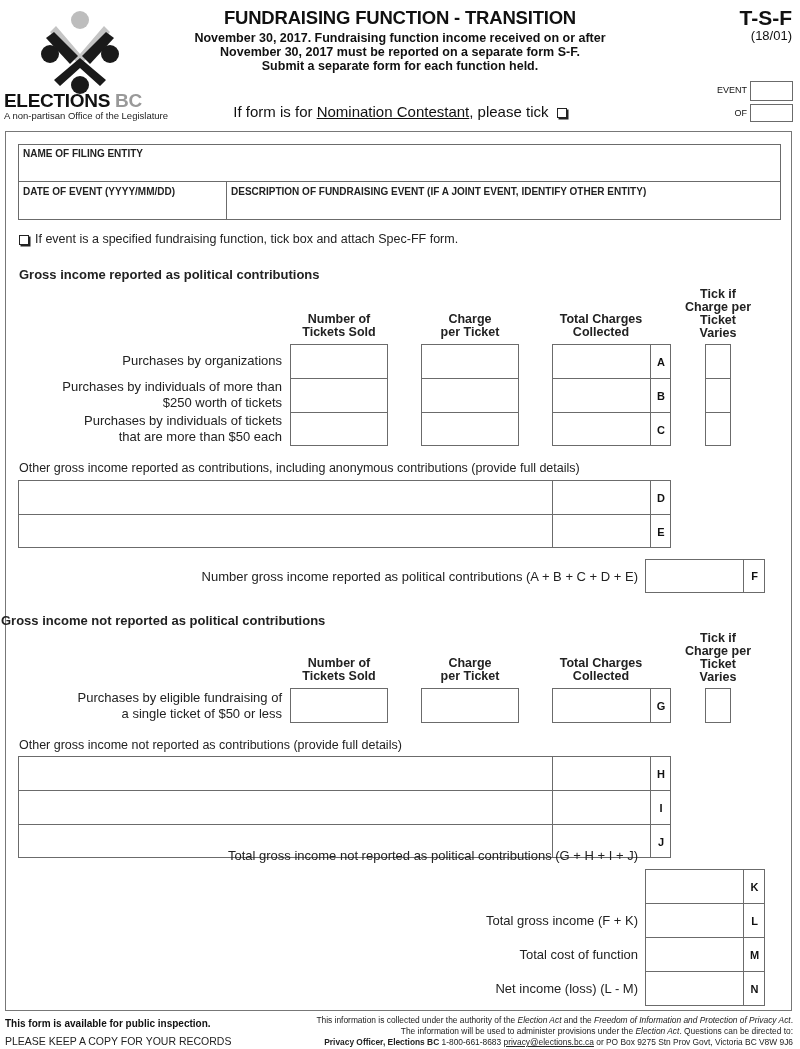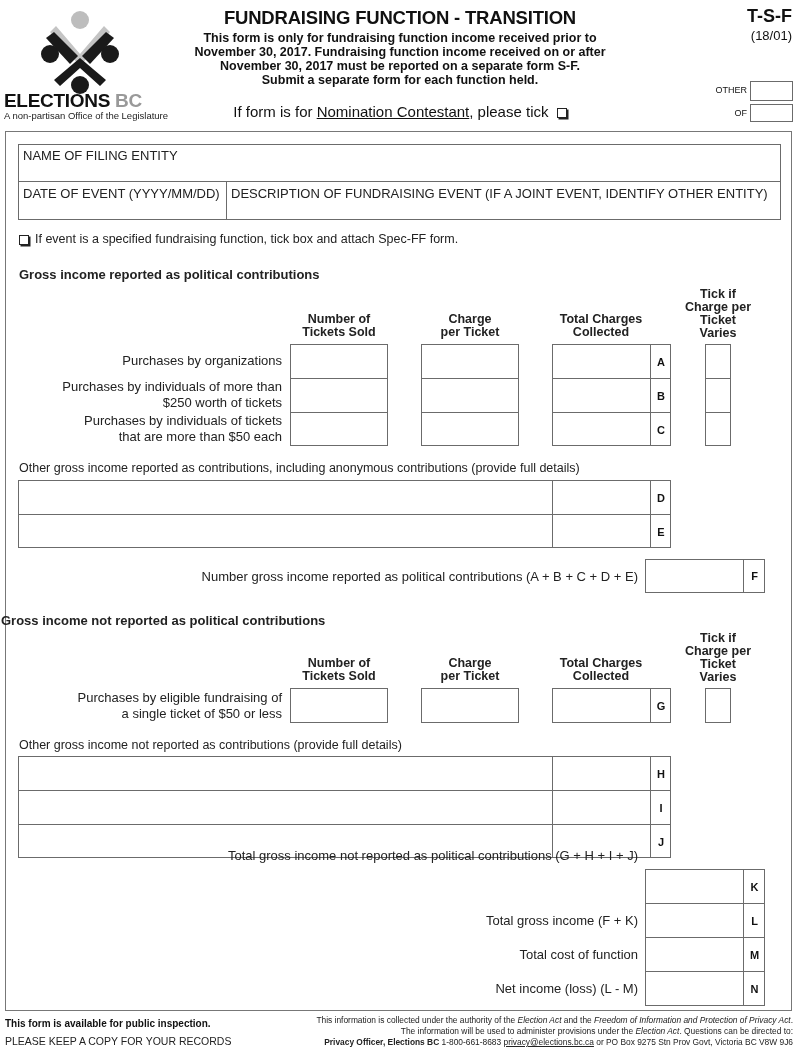--- a/index.html
+++ b/index.html
@@ -4,21 +4,21 @@
 <style>
   * { box-sizing: border-box; margin: 0; padding: 0; }
   html, body { width: 800px; height: 1049px; background: #ffffff; overflow: hidden; }
   body { position: relative; font-family: "Liberation Sans", sans-serif; color: #111; }
   .abs { position: absolute; }
   .box { position: absolute; border: 1px solid #6b6b6b; background: #fff; }
   .tag { position: absolute; border-left: 1px solid #6b6b6b; top: 0; bottom: 0; display: flex; align-items: center; justify-content: center; font-weight: bold; font-size: 11px; }
   .lbl-r { position: absolute; text-align: right; font-size: 13px; line-height: 16px; color: #222; }
   .colhead { position: absolute; text-align: center; font-weight: bold; font-size: 12.5px; line-height: 13px; color: #222; }
   .section-title { position: absolute; font-weight: bold; font-size: 13px; color: #222; }
-  .small-caps { font-size: 13px; color: #222; }
+  .small-caps { font-size: 10px; color: #222; font-weight: bold; }
   .checkbox { display: inline-block; width: 10px; height: 10px; border: 1.5px solid #222; box-shadow: 1.5px 1.5px 0 #222; vertical-align: middle; background: #fff; }
   .row-sep { position: absolute; left: 0; right: 0; border-top: 1px solid #6b6b6b; }
 </style>
 </head>
 <body>
 
 <div class="abs" style="left:30px;top:8px;width:100px;height:88px;">
   <svg width="100" height="88" viewBox="0 0 100 88">
     <circle cx="50" cy="12" r="9" fill="#bdbdbd"></circle>
     <path d="M26 18 L50 46 L74 18 L80 24 L50 58 L20 24 Z" fill="#c4c4c4"></path>
@@ -31,33 +31,32 @@
   </svg>
 </div>
 <div class="abs" style="left:4px;top:90px;font-weight:900;font-size:19px;letter-spacing:-0.3px;white-space:nowrap;">
   <span style="color:#111;">ELECTIONS</span>
   <span style="color:#999;">BC</span>
 </div>
 <div class="abs" style="left:4px;top:110px;font-size:9.5px;color:#222;white-space:nowrap;">A non-partisan Office of the Legislature</div>
 
 <div class="abs" style="left:170px;top:7px;width:460px;text-align:center;font-weight:bold;font-size:18.5px;letter-spacing:-0.2px;">FUNDRAISING FUNCTION - TRANSITION</div>
 <div class="abs" style="left:170px;top:31px;width:460px;text-align:center;font-weight:bold;font-size:12.5px;line-height:14px;color:#111;">
-  <div>This form is only for fundraising function income received prior to</div>
   <div>November 30, 2017. Fundraising function income received on or after</div>
   <div>November 30, 2017 must be reported on a separate form S-F.</div>
   <div>Submit a separate form for each function held.</div>
 </div>
 <div class="abs" style="left:170px;top:103px;width:460px;text-align:center;font-size:15px;color:#111;white-space:nowrap;">
   <span>If form is for </span><span style="text-decoration:underline;">Nomination Contestant</span><span>, please tick</span>
   <span class="checkbox" style="margin-left:4px;"></span>
 </div>
 
-<div class="abs" style="right:8px;top:6px;font-weight:bold;font-size:18px;margin-left:21px;">T-S-F</div>
+<div class="abs" style="right:8px;top:6px;font-weight:bold;font-size:21px;margin-left:21px;">T-S-F</div>
 <div class="abs" style="right:8px;top:28px;font-size:13px;">(18/01)</div>
-<div class="abs" style="right:53px;top:85px;font-size:9px;">OTHER</div>
+<div class="abs" style="right:53px;top:85px;font-size:9px;">EVENT</div>
 <div class="box" style="left:750px;top:81px;width:43px;height:20px;"></div>
 <div class="abs" style="right:53px;top:108px;font-size:9px;">OF</div>
 <div class="box" style="left:750px;top:104px;width:43px;height:18px;"></div>
 
 <div class="abs" style="left:5px;top:131px;width:787px;height:880px;border:1px solid #777;"></div>
 
 <div class="box" style="left:18px;top:144px;width:763px;height:38px;">
   <div class="small-caps abs" style="left:4px;top:3px;">NAME OF FILING ENTITY</div>
 </div>
 <div class="box" style="left:18px;top:181px;width:209px;height:39px;">

